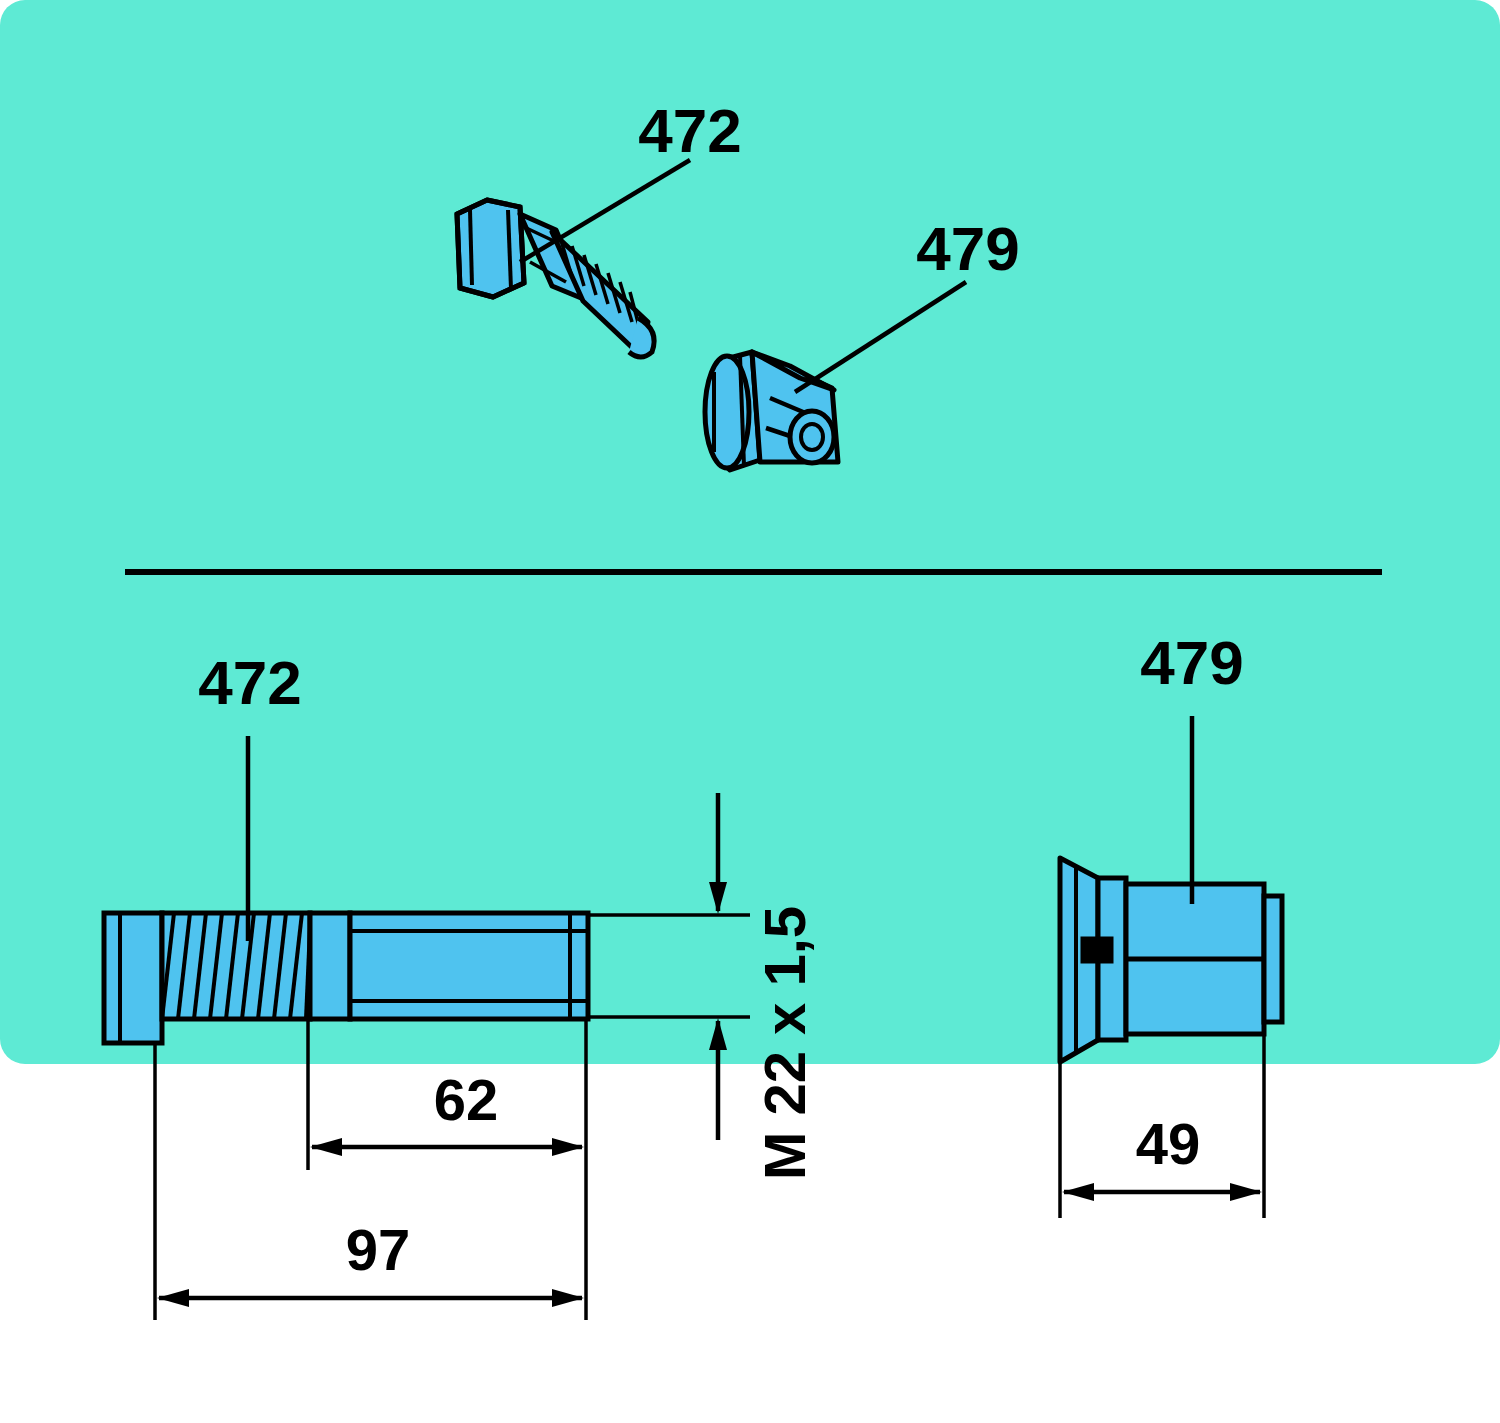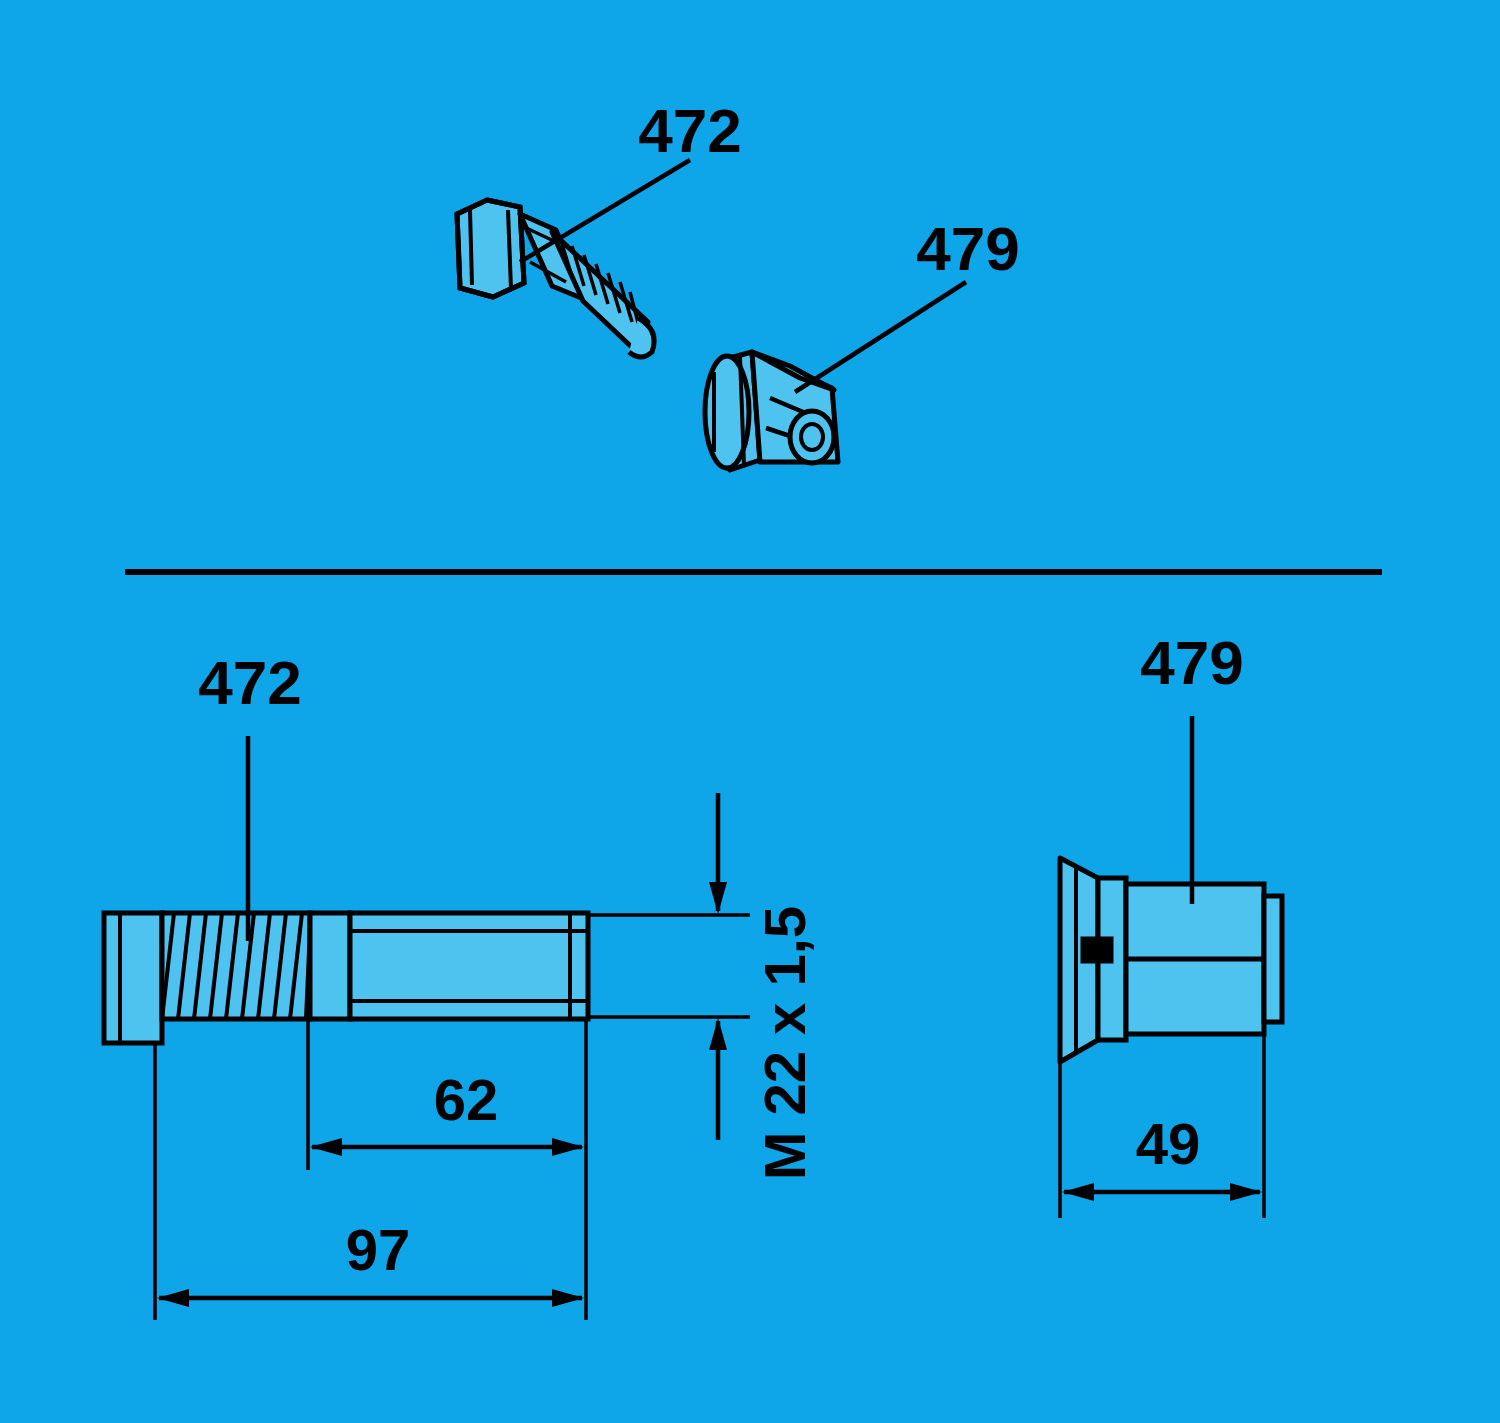--- a/index.html
+++ b/index.html
@@ -9,22 +9,23 @@
   }
   body {
     width: 1500px;
     height: 1423px;
     font-family: "Liberation Sans", sans-serif;
     overflow: hidden;
   }
   #sheet {
     position: relative;
     width: 1500px;
-    height: 1423px;
-    background: #0ea5e9;
+    height: 1064px;
+    background: #5eead4;
+    border-radius: 25px;
   }
   #drawing {
     position: absolute;
     left: 0;
     top: 0;
   }
   .lbl {
     font-family: "Liberation Sans", sans-serif;
     font-weight: bold;
     fill: #000000;

